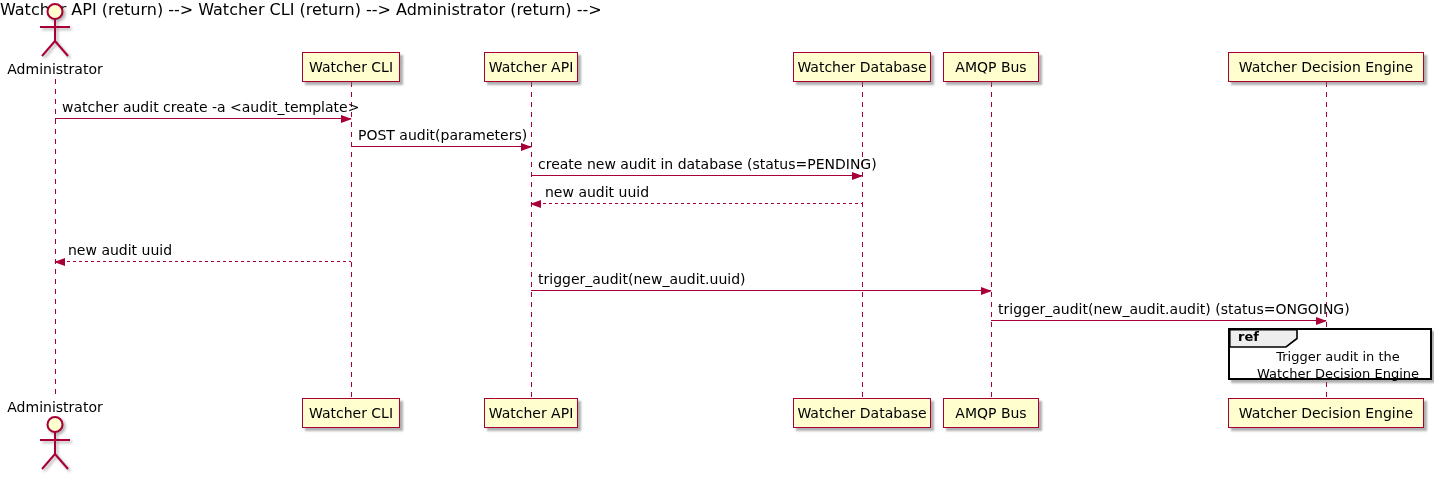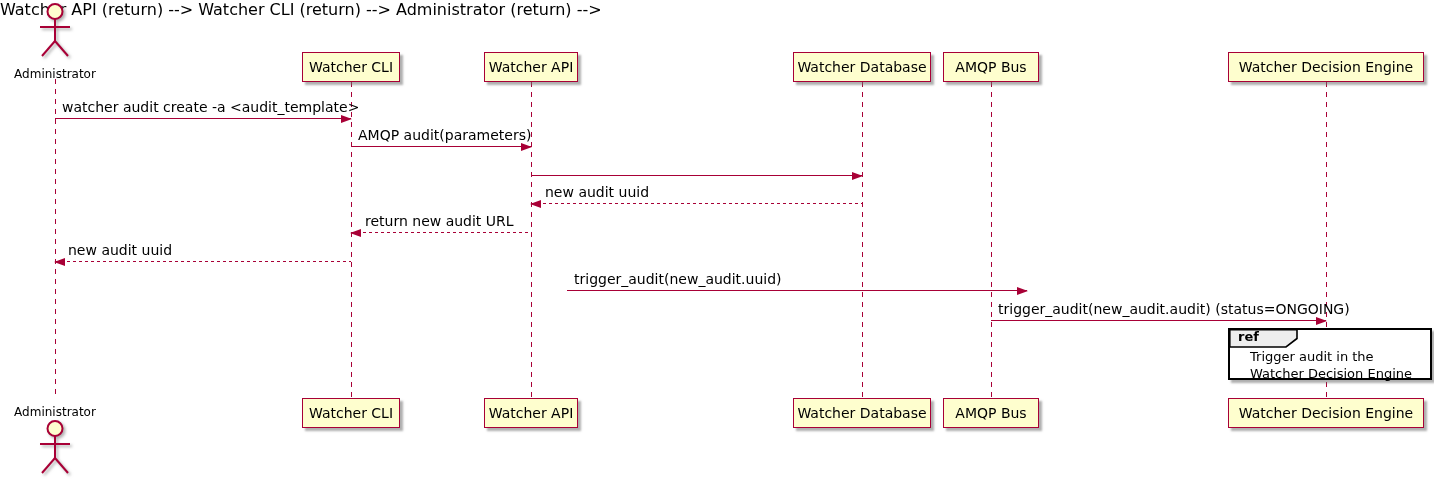--- a/index.html
+++ b/index.html
@@ -41,21 +41,21 @@
     z-index:3;
   }
   
   .actor {
     position:absolute;
     width:100px;
     text-align:center;
     z-index:3;
   }
   .actor svg { display:block; margin:0 auto; filter:drop-shadow(2.5px 2.5px 1.5px rgba(110,110,110,0.55)); }
-  .actor-label { font-size:12px; white-space:nowrap; margin-top:7px; }
+  .actor-label { font-size:14px; white-space:nowrap; margin-top:1px; }
   
   .msg { position:absolute; height:22px; z-index:2; }
   .msg-label {
     position:absolute; bottom:4px; left:7px;
     font-size:14px; white-space:nowrap;
   }
   .msg.to-left .msg-label { left:14px; }
   .msg-line { position:absolute; left:0; right:0; bottom:0; height:1.3px; background:var(--stroke); }
   .msg.dotted .msg-line {
     background:repeating-linear-gradient(to right, var(--stroke) 0 3px, transparent 3px 6px);
@@ -136,68 +136,64 @@
 
   
   <div class="msg solid to-right" style="left:55px; top:97px; width:296px;">
     <div class="msg-label">watcher audit create -a &lt;audit_template&gt;</div>
     <div class="msg-line"></div>
     <div class="arr right"></div>
   </div>
 
   
   <div class="msg solid to-right" style="left:351px; top:125px; width:180px;">
-    <div class="msg-label">AMQP audit(parameters)</div>
+    <div class="msg-label">POST audit(parameters)</div>
     <div class="msg-line"></div>
     <div class="arr right"></div>
   </div>
 
   
   <div class="msg solid to-right" style="left:531px; top:154px; width:331px;">
+    <div class="msg-label">create new audit in database (status=PENDING)</div>
     <div class="msg-line"></div>
     <div class="arr right"></div>
   </div>
 
    Watcher API (return) --&gt;
   <div class="msg dotted to-left" style="left:531px; top:182px; width:331px;">
     <div class="msg-label">new audit uuid</div>
     <div class="msg-line"></div>
     <div class="arr left"></div>
   </div>
 
    Watcher CLI (return) --&gt;
-  <div class="msg dotted to-left" style="left:351px; top:211px; width:180px;">
-    <div class="msg-label">return new audit URL</div>
-    <div class="msg-line"></div>
-    <div class="arr left"></div>
-  </div>
 
    Administrator (return) --&gt;
   <div class="msg dotted to-left" style="left:55px; top:240px; width:296px;">
     <div class="msg-label" style="left:13px;">new audit uuid</div>
     <div class="msg-line"></div>
     <div class="arr left"></div>
   </div>
 
   
-  <div class="msg solid to-right" style="left:531px; top:269px; width:460px;margin-left:36px;">
+  <div class="msg solid to-right" style="left:531px; top:269px; width:460px;">
     <div class="msg-label">trigger_audit(new_audit.uuid)</div>
     <div class="msg-line"></div>
     <div class="arr right"></div>
   </div>
 
   
   <div class="msg solid to-right" style="left:991px; top:299px; width:335px;">
     <div class="msg-label">trigger_audit(new_audit.audit) (status=ONGOING)</div>
     <div class="msg-line"></div>
     <div class="arr right"></div>
   </div>
 
   
-  <div class="ref" style="left:1228px; top:328px; width:204px; height:52px;">
+  <div class="ref" style="left:1228px; top:328px; width:204px; height:52px;text-align:center;">
     <div class="ref-tab">
       <svg width="70" height="19" viewBox="0 0 70 19">
         <path d="M0.8,0.8 H68 V9.5 L57,18 H0.8 Z" style="fill:var(--ref-tab-fill); stroke:var(--ref-border); stroke-width:1.6;"></path>
       </svg>
       <span class="ref-tab-text">ref</span>
     </div>
     <div class="ref-body" style="margin-top:16px;">
       <div>Trigger audit in the</div>
       <div>Watcher Decision Engine</div>
     </div>

